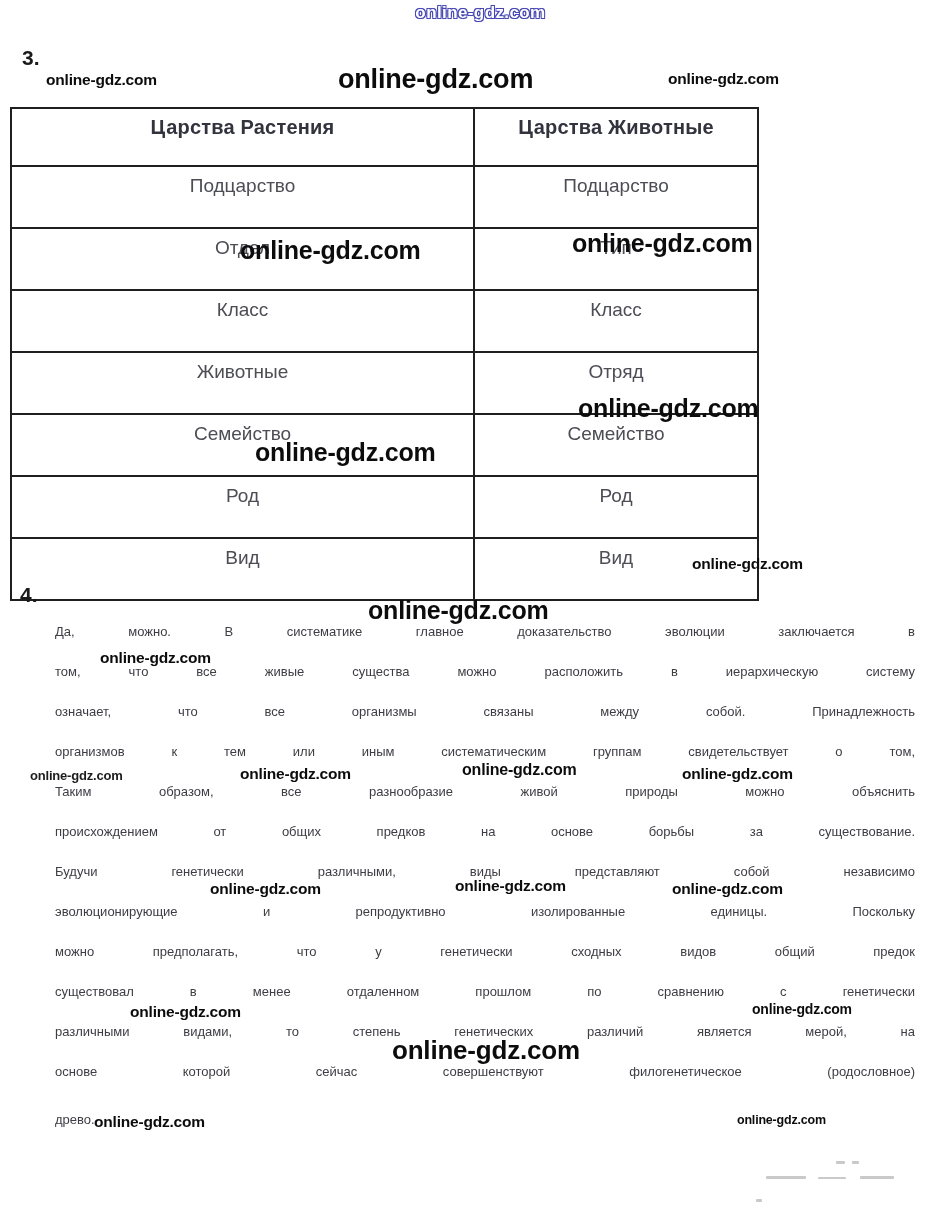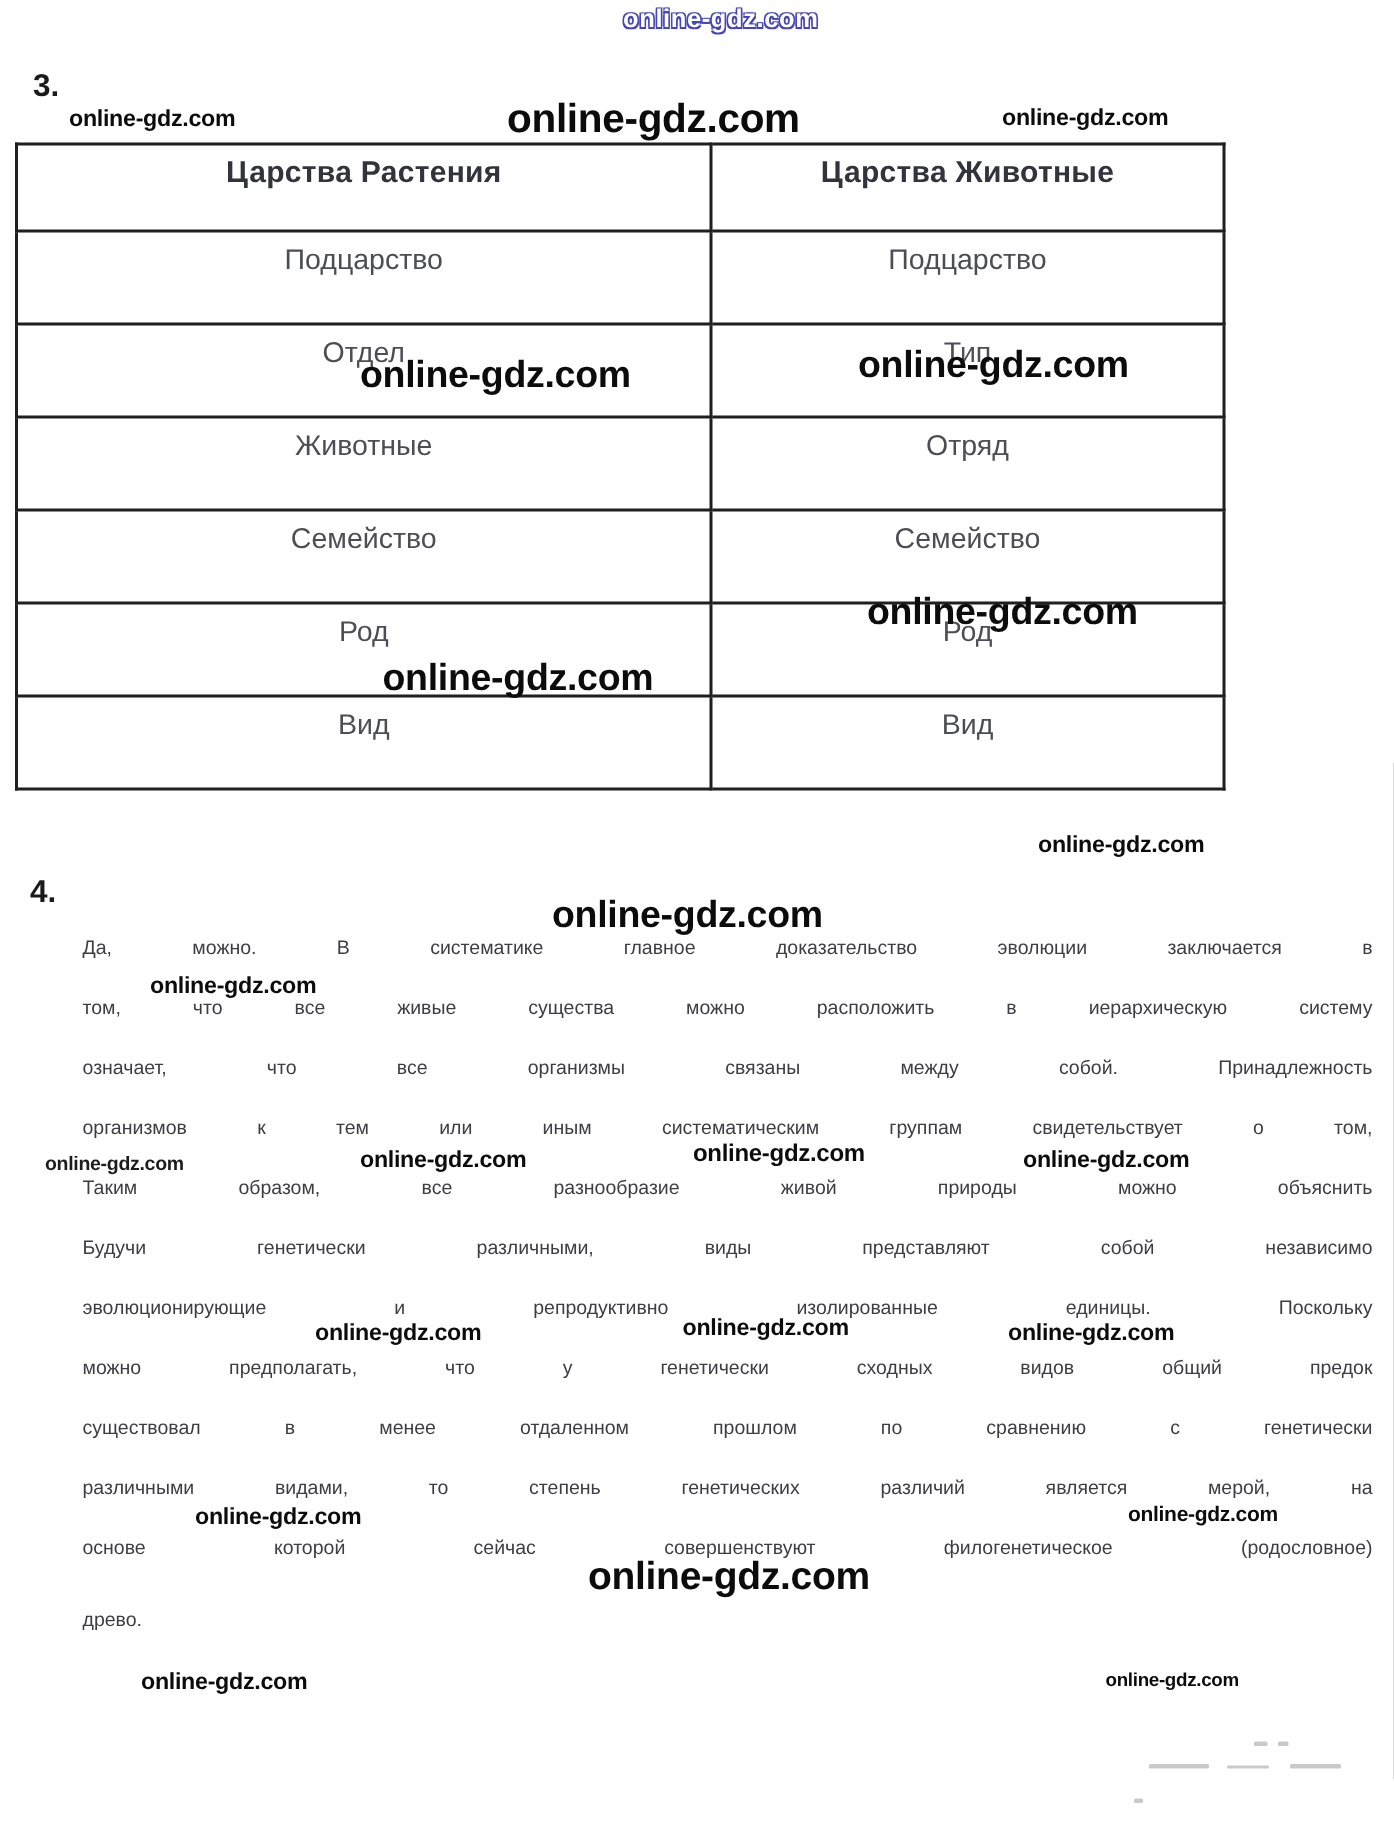--- a/index.html
+++ b/index.html
@@ -32,22 +32,22 @@
     letter-spacing:0.4px;
   }
   
   .qnum{
     position:absolute;
     font-size:21px;font-weight:bold;color:#1a1a1a;line-height:1;
   }
   
   .tbl{
     position:absolute;
-    left:10px;top:95px;
-    width:807px;
+    left:10px;top:107px;
+    width:749px;
     border-collapse:collapse;
     table-layout:fixed;
     border-radius:26px;
   }
   .tbl th,.tbl td{
     border:2px solid #1f1f1f;
     vertical-align:top;
     text-align:center;
     overflow:visible;
   }
@@ -111,20 +111,24 @@
     </tr>
     <tr>
       <td>Подцарство</td>
       <td>Подцарство</td>
     </tr>
     <tr>
       <td>Отдел</td>
       <td>Тип</td>
     </tr>
     <tr>
+      <td>Класс</td>
+      <td>Класс</td>
+    </tr>
+    <tr>
       <td>Животные</td>
       <td>Отряд</td>
     </tr>
     <tr>
       <td>Семейство</td>
       <td>Семейство</td>
     </tr>
     <tr>
       <td>Род</td>
       <td>Род</td>
@@ -163,20 +167,21 @@
 
   <span class="wm" style="left:94px;top:1114px;font-size:15.5px;">online-gdz.com</span>
   <span class="wm" style="left:737px;top:1114px;font-size:12.5px;">online-gdz.com</span>
 
   <div class="answer">
     <div class="ln">Да, можно. В систематике главное доказательство эволюции заключается в</div>
     <div class="ln">том, что все живые существа можно расположить в иерархическую систему</div>
     <div class="ln">означает, что все организмы связаны между собой. Принадлежность</div>
     <div class="ln">организмов к тем или иным систематическим группам свидетельствует о том,</div>
     <div class="ln">Таким образом, все разнообразие живой природы можно объяснить</div>
+    <div class="ln">происхождением от общих предков на основе борьбы за существование.</div>
     <div class="ln">Будучи генетически различными, виды представляют собой независимо</div>
     <div class="ln">эволюционирующие и репродуктивно изолированные единицы. Поскольку</div>
     <div class="ln">можно предполагать, что у генетически сходных видов общий предок</div>
     <div class="ln">существовал в менее отдаленном прошлом по сравнению с генетически</div>
     <div class="ln">различными видами, то степень генетических различий является мерой, на</div>
     <div class="ln">основе которой сейчас совершенствуют филогенетическое (родословное)</div>
     <div class="ln ln-last">древо.</div>
   </div>
 
   <div class="sm" style="left:836px;top:1161px;width:9px;height:3px;"></div>

